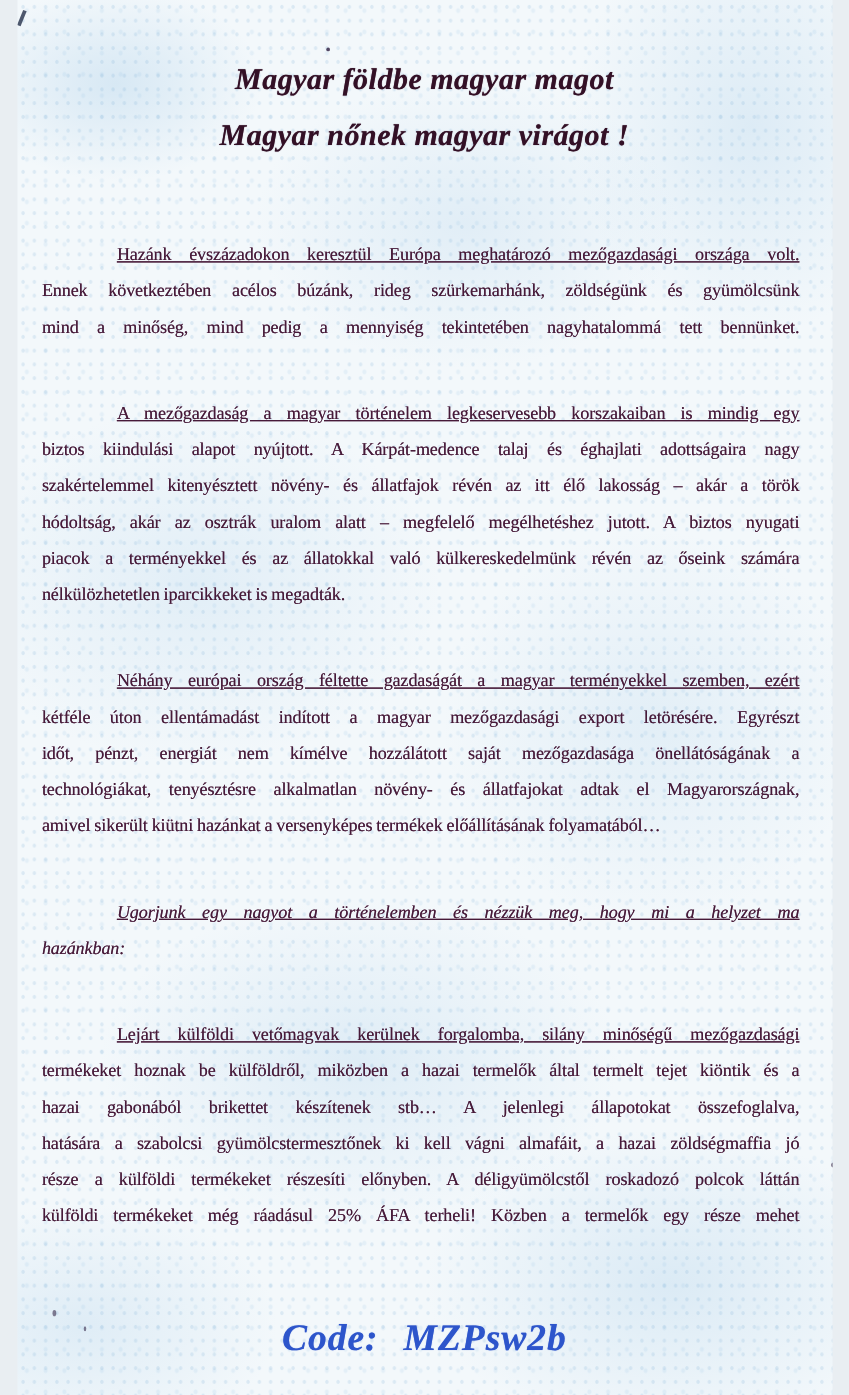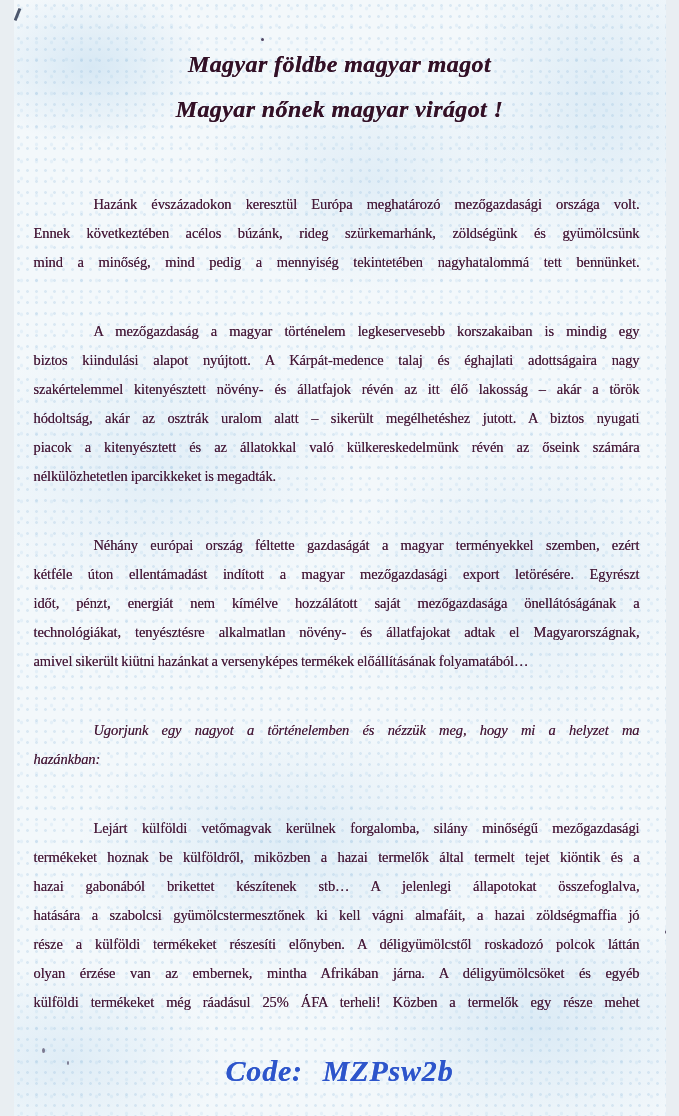--- a/index.html
+++ b/index.html
@@ -36,21 +36,21 @@
     position:absolute;top:190px;left:20px;right:26px;
     color:#471a39;
     font-size:14.5px;line-height:29px;
     letter-spacing:-0.1px;word-spacing:-0.4px;
     text-shadow:0 0 0.5px rgba(71,26,57,0.8);
   }
   .para{margin:0;}
   .para + .para{margin-top:40px;}
   .ln{text-align:justify;text-align-last:justify;}
   .ln.end{text-align-last:left;}
-  .ln.first{text-indent:60px;}
+  .ln.first{text-indent:60px;text-decoration:underline;}
   .para.italic{font-style:italic;}
   .pen{position:relative;}
   .pen svg{position:absolute;left:-5px;bottom:-9px;width:calc(100% + 22px);height:13px;overflow:visible;}
   .footer{
     position:absolute;top:1054px;left:0;right:0;
     text-align:center;
     font-style:italic;font-weight:bold;
     font-size:30px;
     color:#2d55cb;
     letter-spacing:0.8px;
@@ -76,22 +76,22 @@
     <div class="para">
       <div class="ln first">Hazánk évszázadokon keresztül Európa meghatározó mezőgazdasági országa volt.</div>
       <div class="ln">Ennek következtében acélos búzánk, rideg szürkemarhánk, zöldségünk és gyümölcsünk</div>
       <div class="ln">mind a minőség, mind pedig a mennyiség tekintetében nagyhatalommá tett bennünket.</div>
     </div>
 
     <div class="para">
       <div class="ln first">A mezőgazdaság a magyar történelem legkeservesebb korszakaiban is mindig egy</div>
       <div class="ln">biztos kiindulási alapot nyújtott. A Kárpát-medence talaj és éghajlati adottságaira nagy</div>
       <div class="ln">szakértelemmel kitenyésztett növény- és állatfajok révén az itt élő lakosság – akár a török</div>
-      <div class="ln">hódoltság, akár az osztrák uralom alatt – sikerült megélhetéshez jutott. A biztos nyugati</div>
-      <div class="ln">piacok a kitenyésztett és az állatokkal való külkereskedelmünk révén az őseink számára</div>
+      <div class="ln">hódoltság, akár az osztrák uralom alatt – megfelelő megélhetéshez jutott. A biztos nyugati</div>
+      <div class="ln">piacok a terményekkel és az állatokkal való külkereskedelmünk révén az őseink számára</div>
       <div class="ln end">nélkülözhetetlen iparcikkeket is megadták.</div>
     </div>
 
     <div class="para">
       <div class="ln first">Néhány európai ország féltette gazdaságát a magyar terményekkel szemben, ezért</div>
       <div class="ln">kétféle úton ellentámadást indított a magyar mezőgazdasági export letörésére. Egyrészt</div>
       <div class="ln">időt, pénzt, energiát nem kímélve hozzálátott saját mezőgazdasága önellátóságának a</div>
       <div class="ln">technológiákat, tenyésztésre alkalmatlan növény- és állatfajokat adtak el Magyarországnak,</div>
       <div class="ln end">amivel sikerült kiütni hazánkat a versenyképes termékek előállításának folyamatából…</div>
     </div>
@@ -100,21 +100,20 @@
       <div class="ln first">Ugorjunk egy nagyot a történelemben és nézzük meg, hogy mi a helyzet ma</div>
       <div class="ln end">hazánkban:</div>
     </div>
 
     <div class="para">
       <div class="ln first">Lejárt külföldi vetőmagvak kerülnek forgalomba, silány minőségű mezőgazdasági</div>
       <div class="ln">termékeket hoznak be külföldről, miközben a hazai termelők által termelt tejet kiöntik és a</div>
       <div class="ln">hazai gabonából brikettet készítenek stb… A jelenlegi állapotokat összefoglalva,</div>
       <div class="ln">hatására a szabolcsi gyümölcstermesztőnek ki kell vágni almafáit, a hazai zöldségmaffia jó</div>
       <div class="ln">része a külföldi termékeket részesíti előnyben. A déligyümölcstől roskadozó polcok láttán</div>
-      <div class="ln">olyan érzése van az embernek, mintha Afrikában járna. A déligyümölcsöket és egyéb</div>
       <div class="ln">külföldi termékeket még ráadásul 25% ÁFA terheli! Közben a termelők egy része mehet</div>
     </div>
 
   </div>
 
   <div class="footer">
     <span>Code:</span><span class="code-value">MZPsw2b</span>
   </div>
 
   <div class="edge-mark" style="left:2px;top:8px;width:3px;height:13px;transform:rotate(22deg);opacity:0.8;"></div>

